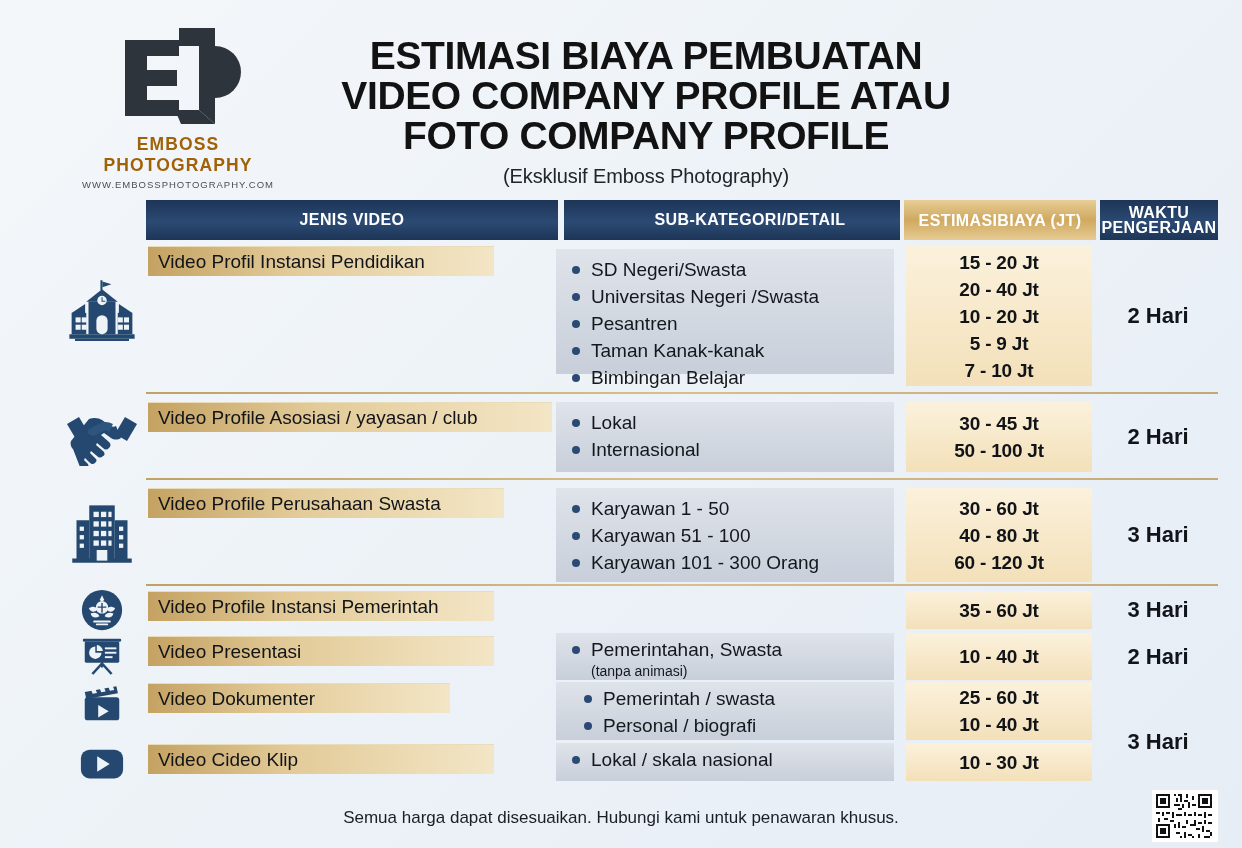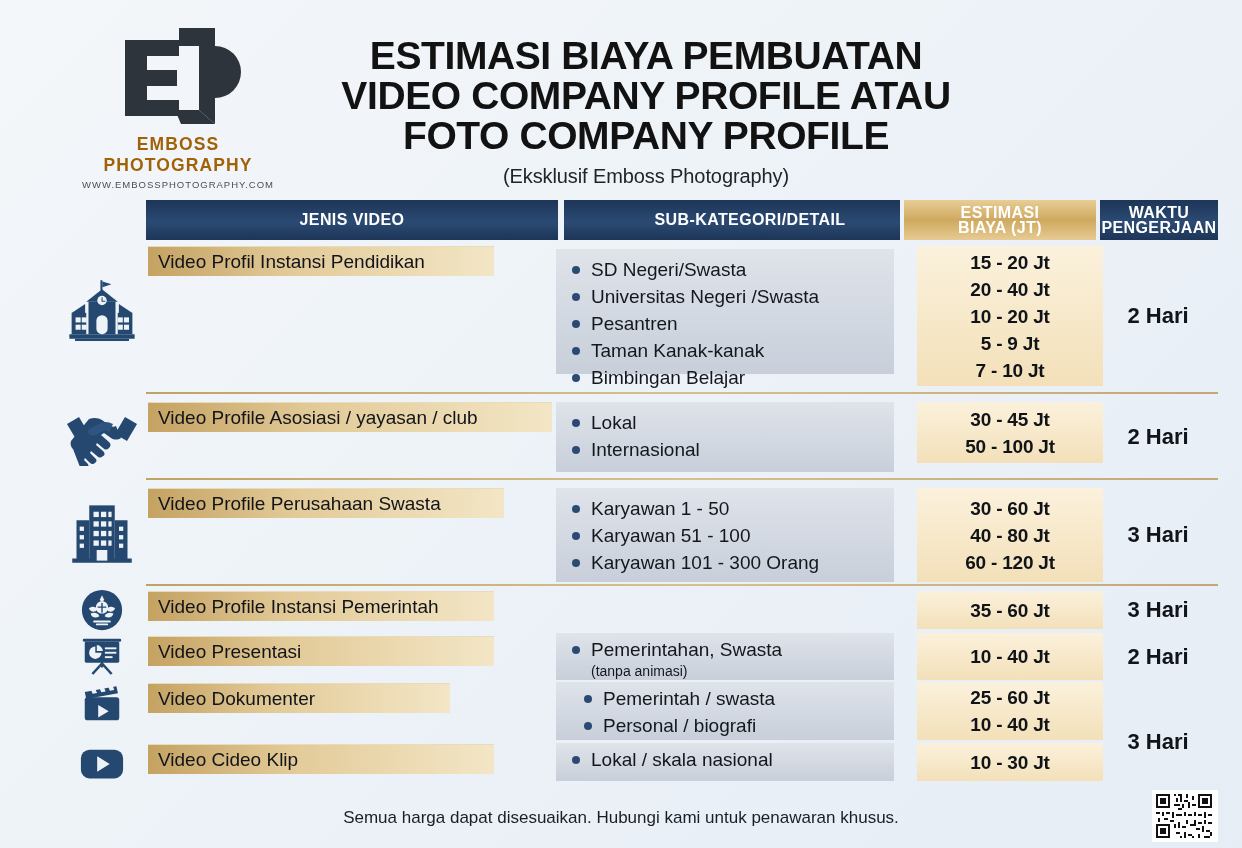--- a/index.html
+++ b/index.html
@@ -45,21 +45,21 @@
   .colhead { position: relative; height: 40px; margin-left: 146px; width: 1072px; }
   .colhead .cell {
     position: absolute; top: 0; height: 40px;
     display: flex; align-items: center; justify-content: center; text-align: center;
     color: #ffffff; font-weight: 700; font-size: 16px; letter-spacing: 0.4px;
   }
   .ch-jenis { left: 0;   width: 412px; background: linear-gradient(180deg,#1d3557 0%,#2b4a73 55%,#1d3557 100%); }
   .ch-sub   { left: 418px; width: 336px; background: linear-gradient(180deg,#1d3557 0%,#2b4a73 55%,#1d3557 100%); padding-left: 36px; }
   .ch-est   { left: 758px; width: 192px;
               background: linear-gradient(180deg,#e8cd96 0%,#cfa95f 50%,#e6cb93 100%);
-              color: #20232a; font-size: 13px; line-height: 15px; flex-direction: column; }
+              color: #20232a; font-size: 13px; line-height: 15px; flex-direction: row; }
   .ch-wak   { left: 954px; width: 118px; background: linear-gradient(180deg,#1d3557 0%,#2b4a73 55%,#1d3557 100%);
               font-size: 13px; line-height: 15px; flex-direction: column; }
 
   .divider {
     position: absolute; left: 146px; width: 1072px; height: 2px;
     background: linear-gradient(90deg,#c6a straight, #c9a straight);
     background: linear-gradient(90deg,#bfa265 0%,#d8c08a 50%,#c3a874 100%);
   }
 
   
@@ -92,21 +92,21 @@
   .subbox .li .dot {
     width: 8px; height: 8px; border-radius: 50%;
     background: #2b4a73; margin: 10px 11px 0 0; flex: 0 0 8px;
   }
   .sub-sm { font-size: 14px; line-height: 16px; display:block; }
 
   .costbox {
     position: absolute; left: 906px; width: 186px;
     background: linear-gradient(180deg,#fbf1dc 0%,#f3e0b9 100%);
     padding: 7px 0;
-    display: flex; flex-direction: column; justify-content: center; margin-left: 11px;
+    display: flex; flex-direction: column; justify-content: center;
   }
   .costbox .cv {
     font-size: 19px; font-weight: 700; color: #101317;
     text-align: center; line-height: 27px; letter-spacing: -0.2px;
   }
 
   .timebox {
     position: absolute; left: 1096px; width: 124px;
     display: flex; align-items: center; justify-content: center;
     font-size: 22px; font-weight: 700; color: #111418;
@@ -256,21 +256,21 @@
       <div class="li">
           <span class="dot"></span>
           <span>Lokal</span>
         </div>
       <div class="li">
           <span class="dot"></span>
           <span>Internasional</span>
         </div>
     </div>
 
-    <div class="costbox" style="top:2px;height:61px">
+    <div class="costbox" style="top:2px;height:70px">
       <div class="cv">30 - 45 Jt</div>
       <div class="cv">50 - 100 Jt</div>
     </div>
 
     <div class="timebox" style="top:2px;height:70px">2 Hari</div>
   </div>
 
   <div class="divider" style="top:278px"></div>
 
   <div class="grp" style="top:286px;height:100px">

